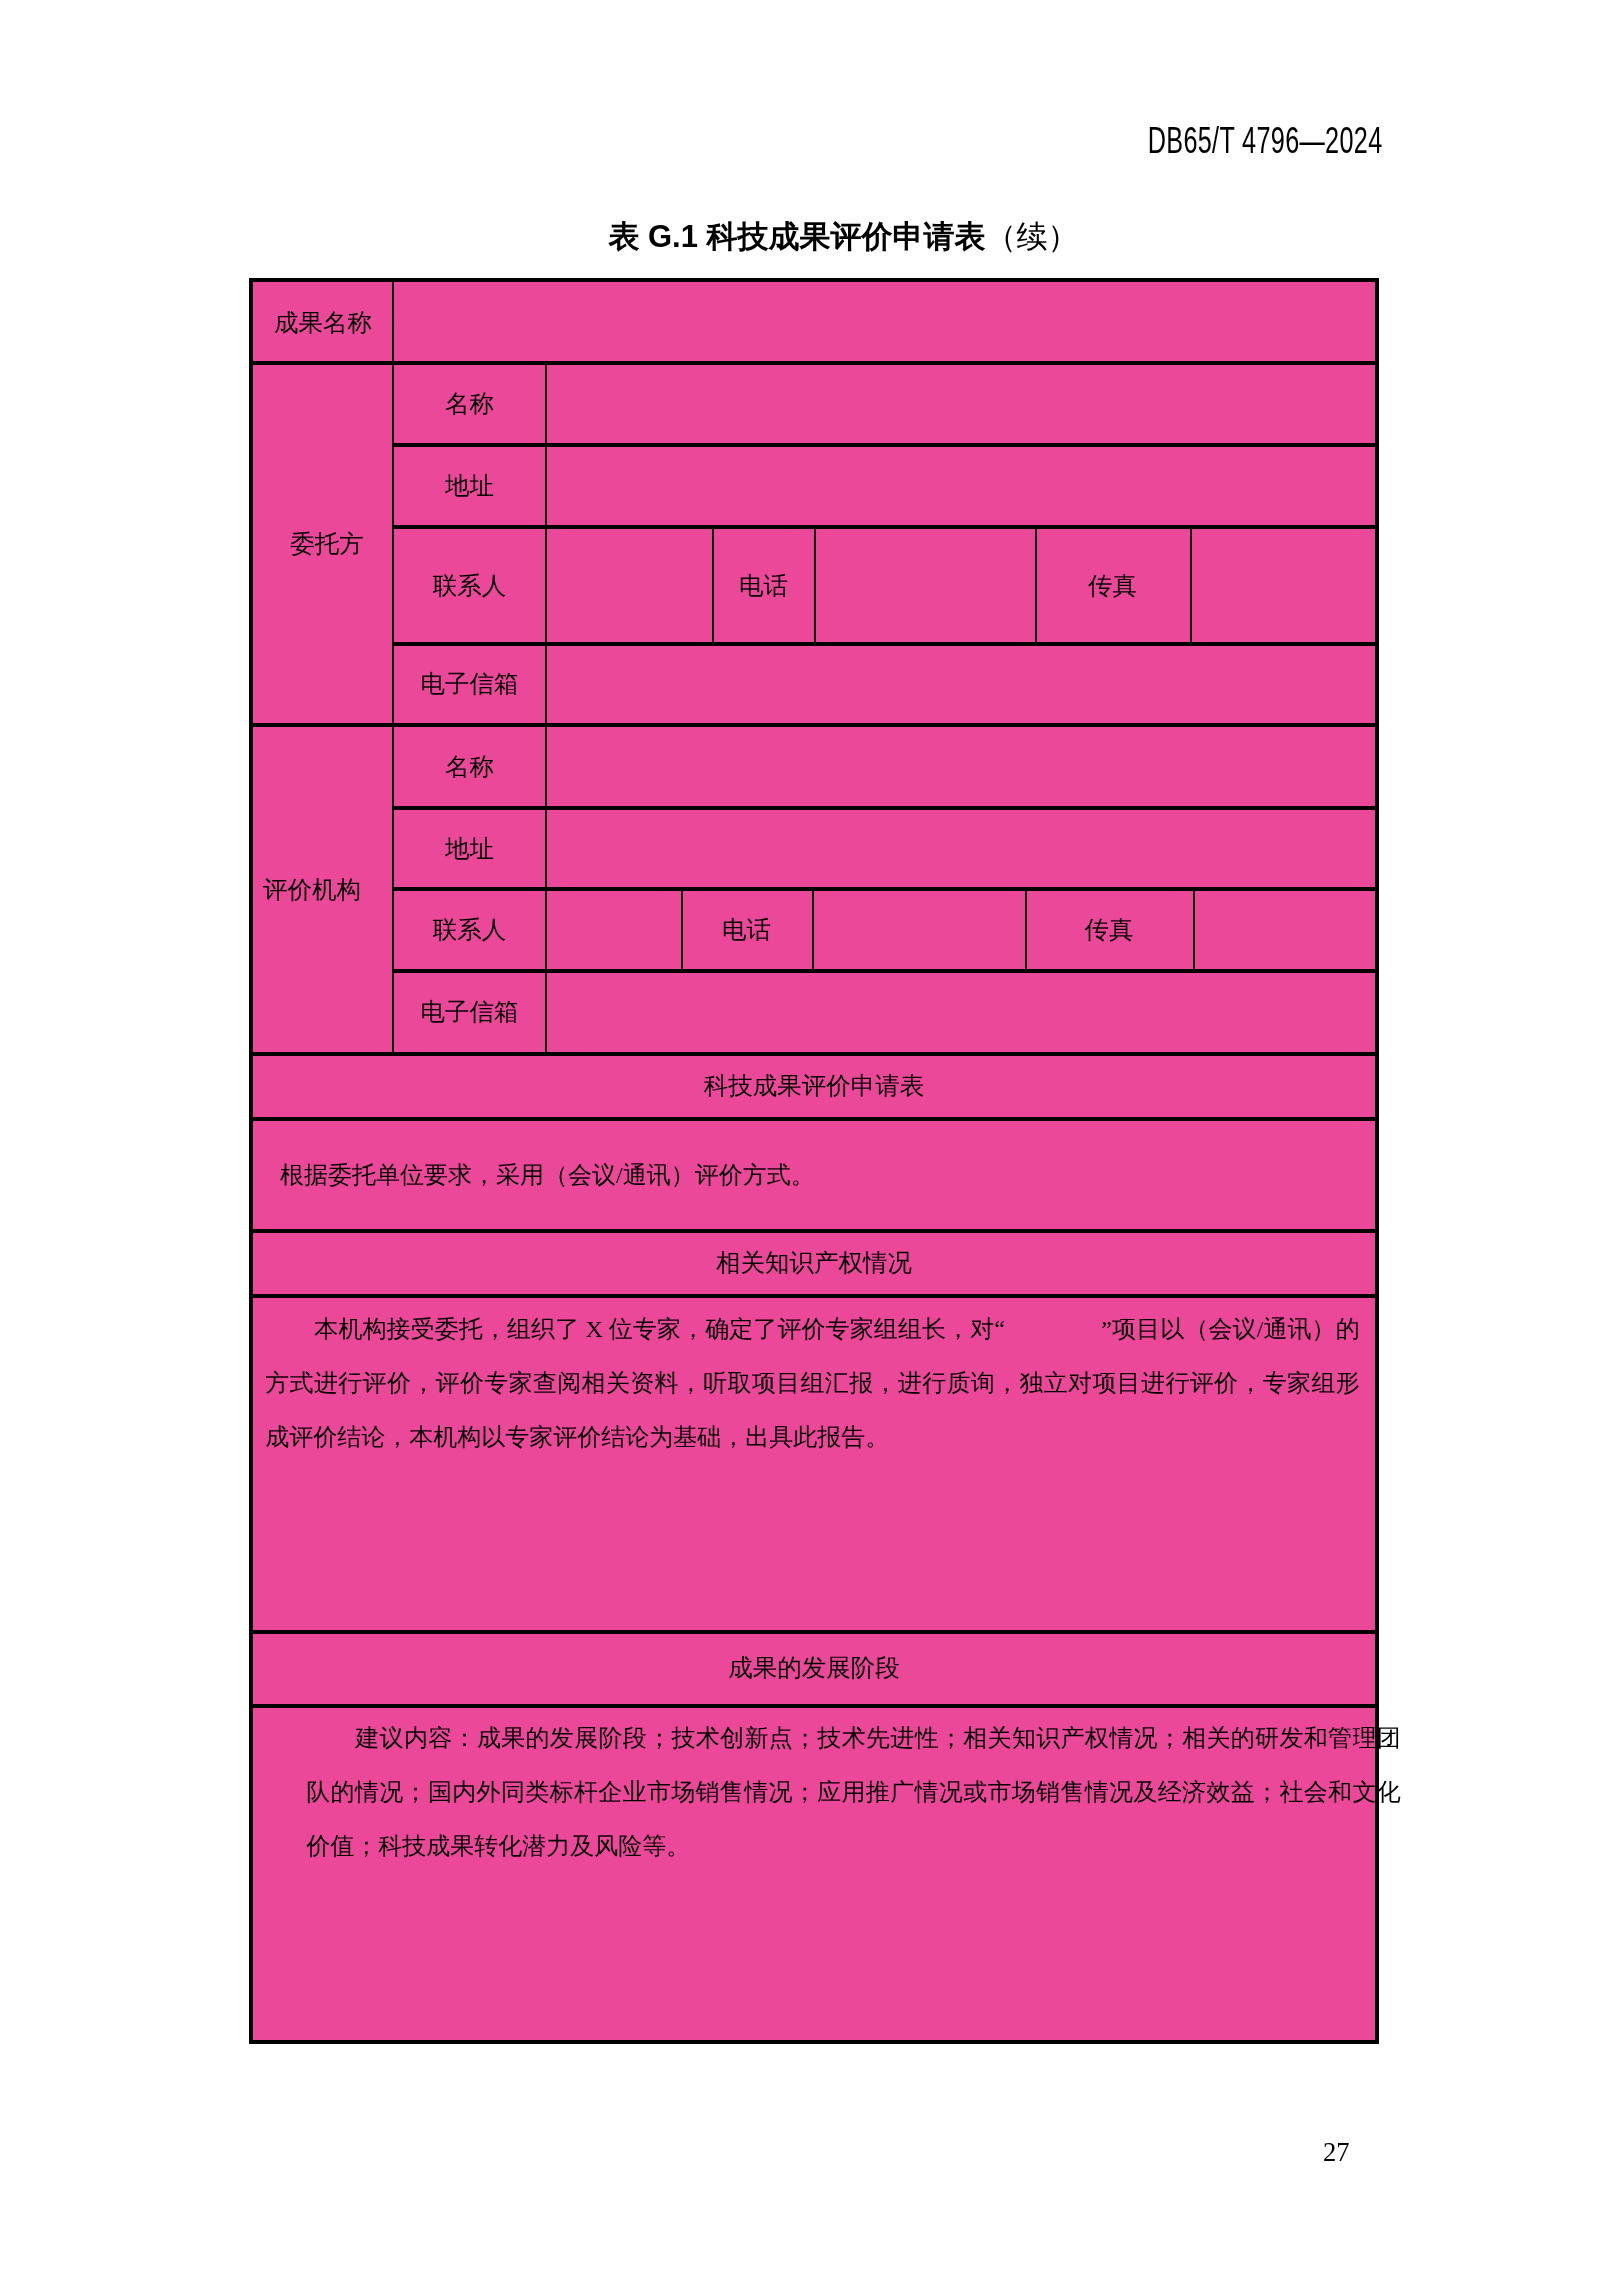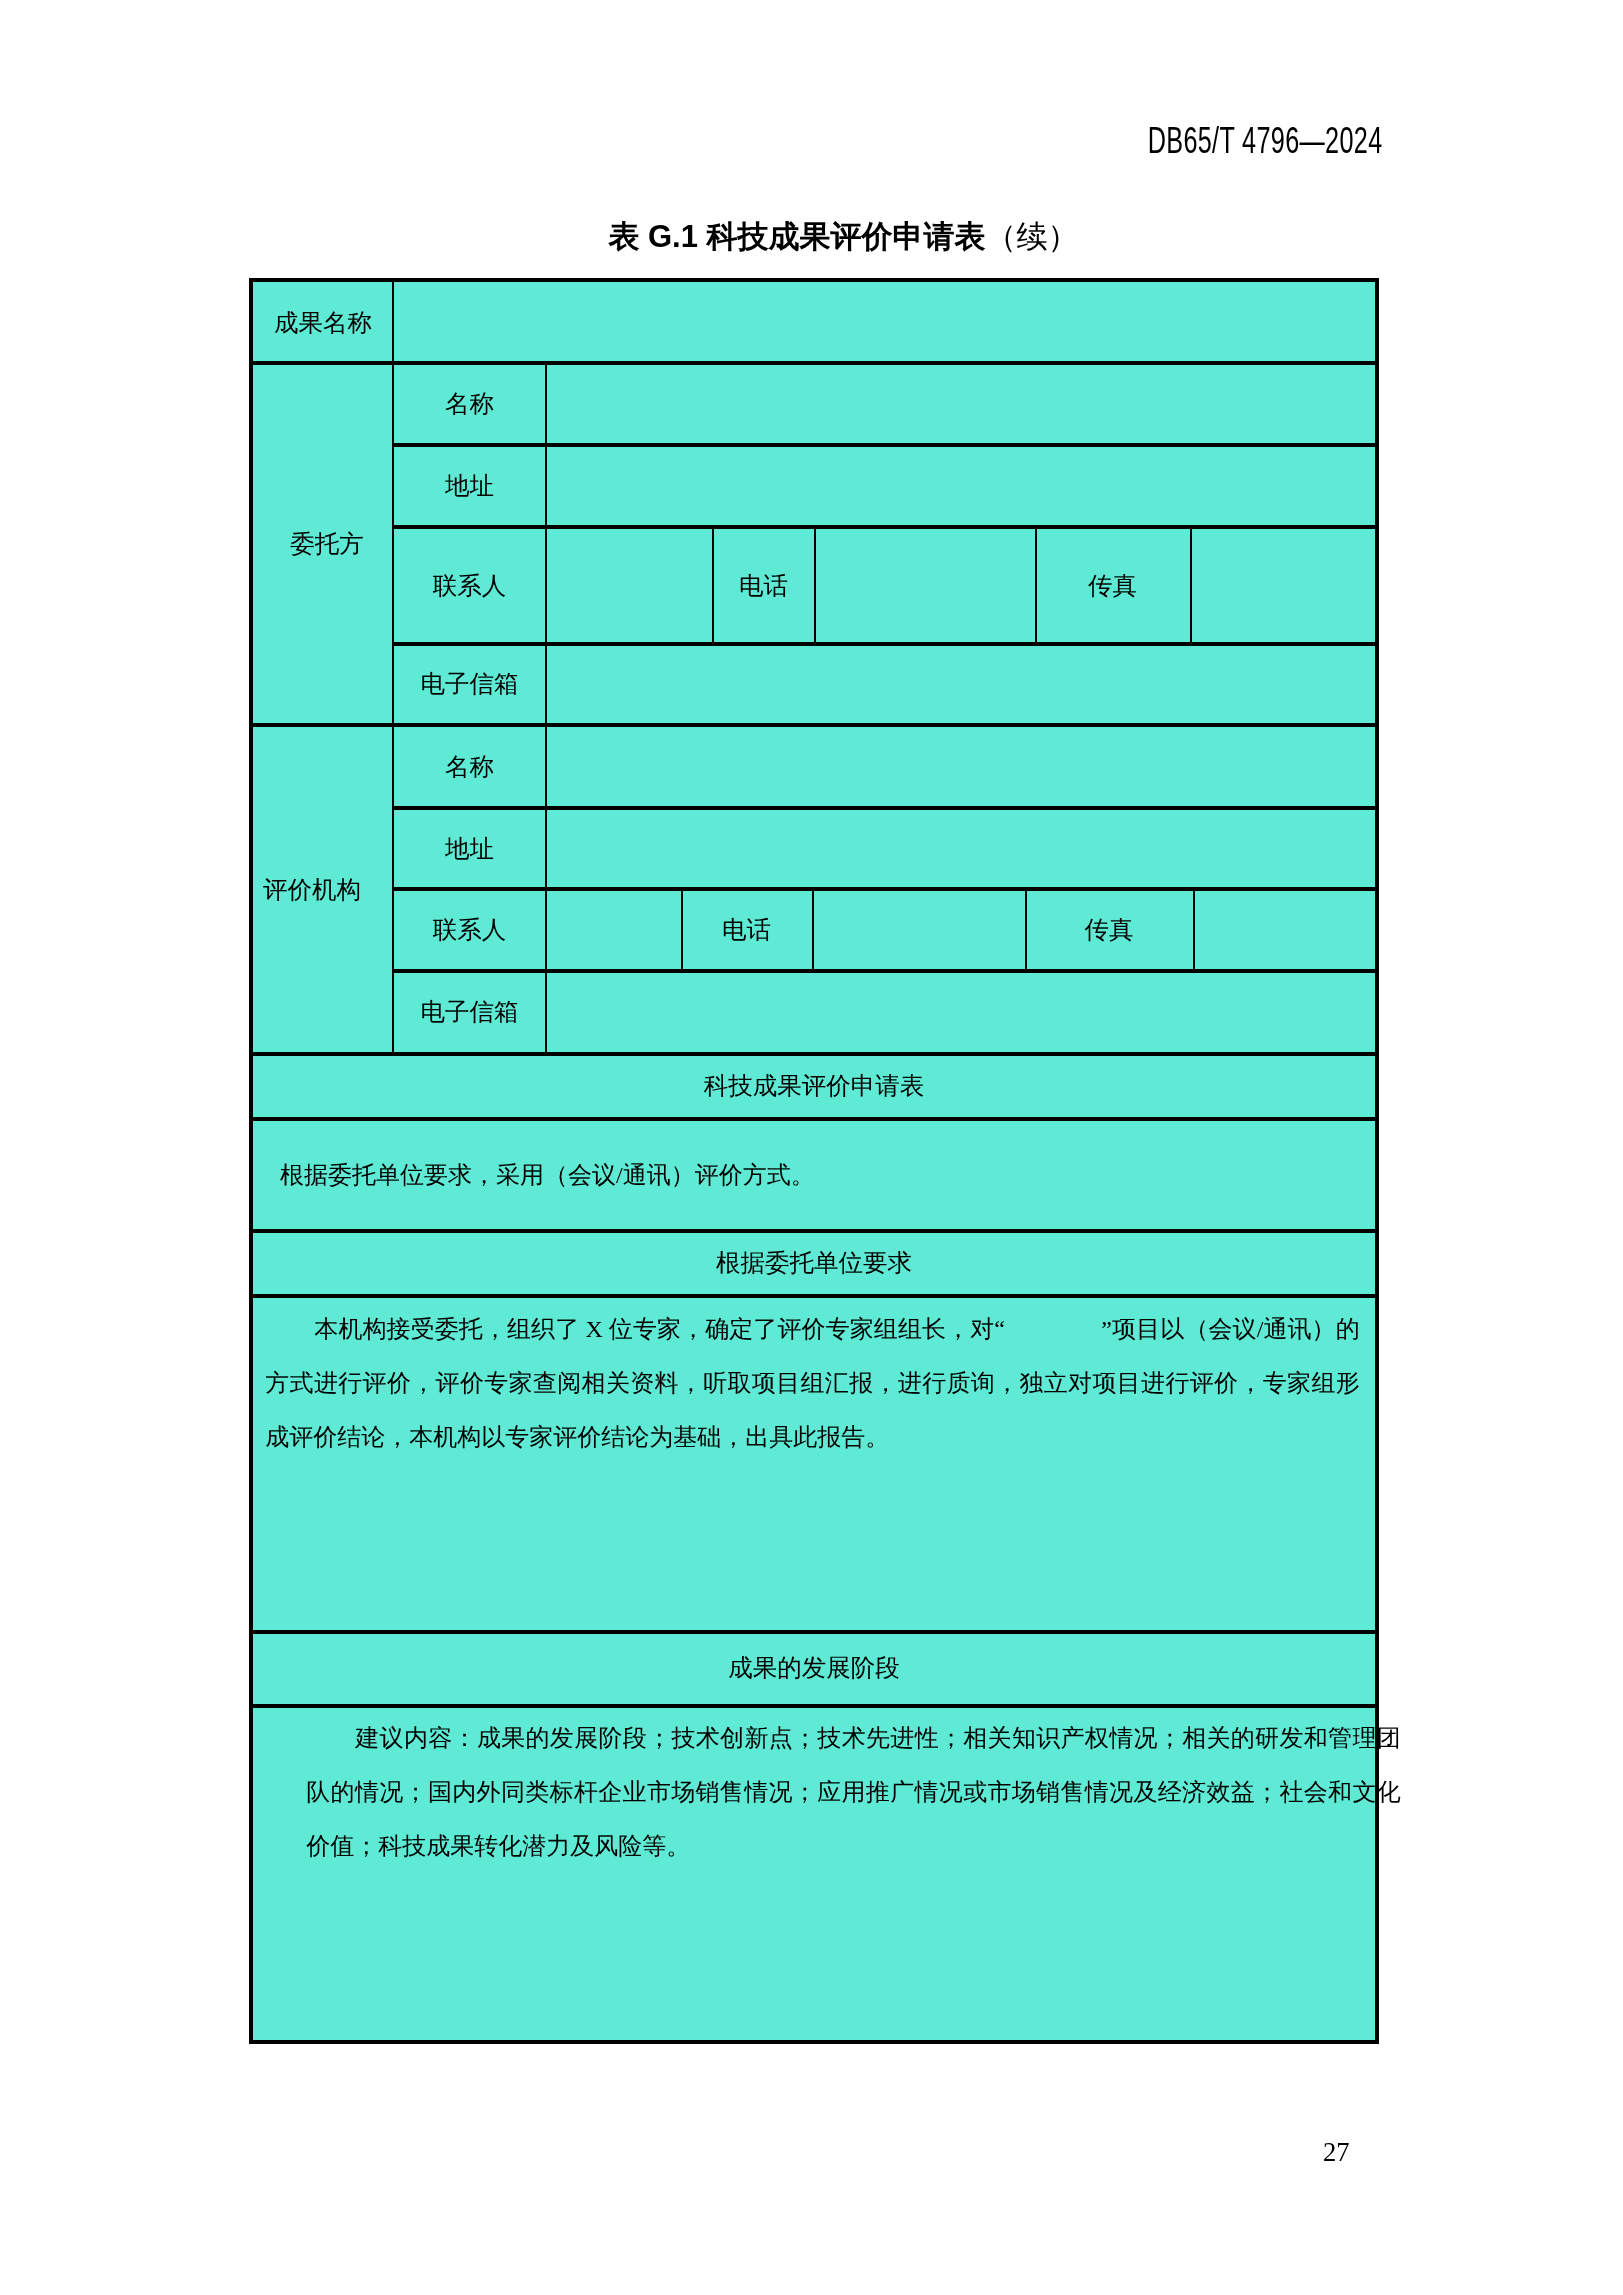--- a/index.html
+++ b/index.html
@@ -36,21 +36,21 @@
   #table-title .t-suffix{
     font-family:"Liberation Serif", serif;
     font-weight:normal;
   }
   #form-table{
     position:absolute;
     left:249px;top:278px;
     width:1130px;height:1766px;
     border:4.1px solid #000;
     box-sizing:border-box;
-    background:#5eead4;
+    background:#ec4899;
   }
   .hl{position:absolute;height:3.6px;background:#000;}
   .vl{position:absolute;width:2px;background:#000;}
   .cell{
     position:absolute;
     display:flex;align-items:center;justify-content:center;
     font-size:24.5px;
     text-align:center;
     box-sizing:border-box;
   }
@@ -153,21 +153,21 @@
     <div class="cell" style="left:428px;top:607px;width:131px;height:81px;">电话</div>
     <div class="cell" style="left:559px;top:607px;width:213px;height:81px;"></div>
     <div class="cell" style="left:772px;top:607px;width:168px;height:81px;">传真</div>
     <div class="cell" style="left:940px;top:607px;width:182px;height:81px;"></div>
     <div class="cell" style="left:140px;top:688px;width:153px;height:83px;">电子信箱</div>
     <div class="cell" style="left:293px;top:688px;width:829px;height:83px;"></div>
 
     <div class="hdr" style="left:0;top:771px;height:65px;">科技成果评价申请表</div>
     <div class="single-line" style="left:0;top:837px;width:1122px;height:111px;">根据委托单位要求，采用（会议/通讯）评价方式。</div>
 
-    <div class="hdr" style="left:0;top:948px;height:65px;">根据委托单位要求</div>
+    <div class="hdr" style="left:0;top:948px;height:65px;">相关知识产权情况</div>
     <div class="para" style="left:0;top:1013px;width:1122px;height:336px;">本机构接受委托，组织了 X 位专家，确定了评价专家组组长，对“　　　　”项目以（会议/通讯）的方式进行评价，评价专家查阅相关资料，听取项目组汇报，进行质询，独立对项目进行评价，专家组形成评价结论，本机构以专家评价结论为基础，出具此报告。</div>
 
     <div class="hdr" style="left:0;top:1348px;height:74px;">成果的发展阶段</div>
     <div class="para" style="left:0;top:1422px;width:1122px;height:336px;margin-left:41px;">建议内容：成果的发展阶段；技术创新点；技术先进性；相关知识产权情况；相关的研发和管理团队的情况；国内外同类标杆企业市场销售情况；应用推广情况或市场销售情况及经济效益；社会和文化价值；科技成果转化潜力及风险等。</div>
 
   </div>
 
   <div id="page-number">27</div>
 
 </div>

